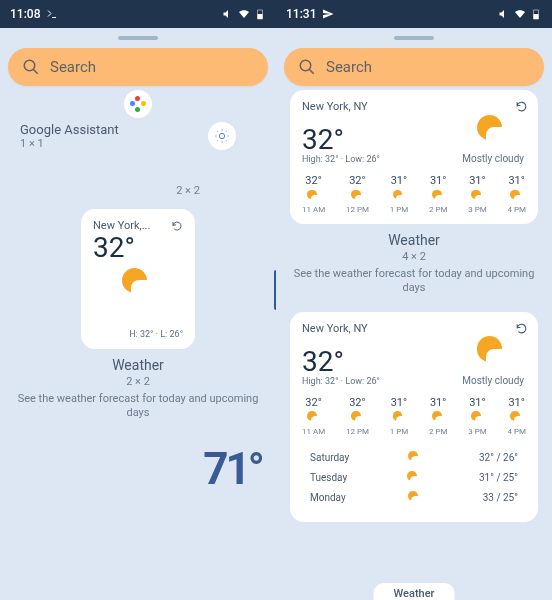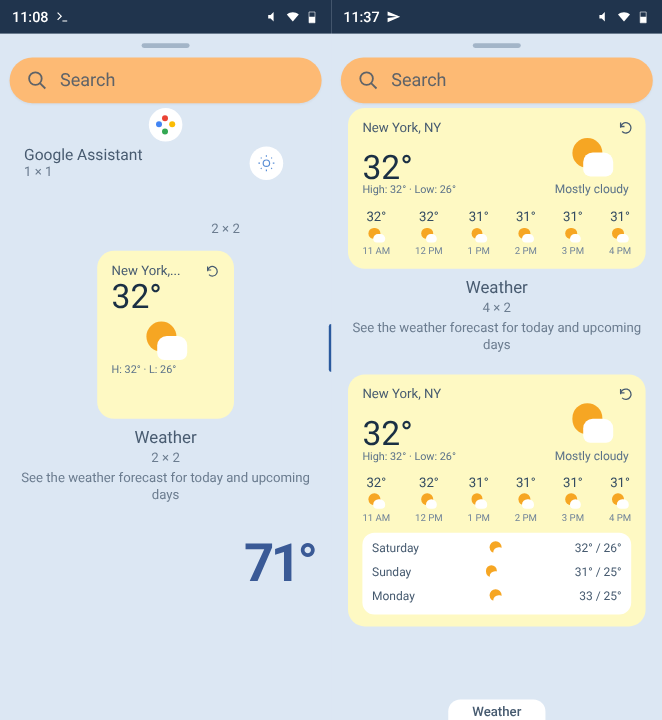--- a/index.html
+++ b/index.html
@@ -9,21 +9,21 @@
 .status-bar{height:28px;background:#20344d;color:#fff;display:flex;align-items:center;justify-content:space-between;padding:0 10px;font-size:12px;font-weight:500}
 .status-bar .icons{display:flex;gap:4px;align-items:center}
 .status-bar svg{width:12px;height:12px;fill:#fff}
 .handle{width:40px;height:4px;background:#a3b5c8;border-radius:2px;margin:8px auto}
 .search-pill{background:#fdba74;border-radius:22px;height:38px;margin:0 8px 10px 8px;display:flex;align-items:center;padding:0 14px;box-shadow:0 1px 2px rgba(0,0,0,.05)}
 .search-pill svg{width:18px;height:18px;stroke:#5f6368;fill:none;stroke-width:2}
 .search-pill span{margin-left:10px;color:#5f6368;font-size:15px}
 .scroll{position:absolute;top:90px;bottom:0;left:0;right:0;padding:0 14px}
 .label{color:#485b70;font-size:13px;text-align:center}
 .label.small{font-size:11px;color:#6b7c8f}
-.widget-card{background:#fef9c3;border-radius:14px;padding:10px 12px;position:relative}
+.widget-card{background:#ffffff;border-radius:14px;padding:10px 12px;position:relative}
 .widget-card .loc{font-size:11px;color:#475b70}
 .widget-card .temp{font-size:28px;font-weight:400;color:#1a2f44;line-height:1}
 .widget-card .sub{font-size:9px;color:#5b7289}
 .refresh-icon{position:absolute;top:10px;right:10px}
 .cond-text{font-size:10px;color:#5b7289;text-align:center}
 .hourly{display:flex;justify-content:space-between;margin-top:10px}
 .hour{display:flex;flex-direction:column;align-items:center;gap:2px}
 .hour .t{font-size:11px;color:#334b61}
 .hour .h{font-size:8px;color:#718499}
 .icon-sun-cloud{display:inline-block;position:relative;width:18px;height:18px}
@@ -115,36 +115,36 @@
         <span class="loc">New York,...</span>
         <svg class="refresh-icon" width="12" height="12" viewBox="0 0 24 24" style="position:static">
             <path d="M4 12a8 8 0 1 1 2.3 5.7M4 4v6h6" fill="none" stroke="#475b70" stroke-width="2"></path>
           </svg>
       </div>
       <div class="temp" style="margin-top:2px">32°</div>
       <div class="icon-sun-cloud lg" style="margin:4px auto 0 auto;display:block">
           <span class="sun"></span>
           <span class="cloud"></span>
         </div>
-      <div class="sub" style="text-align:left;margin-top:2px">H: 32° · L: 26°</div>
+      <div class="sub" style="text-align:right;margin-top:27px">H: 32° · L: 26°</div>
     </div>
 
     <div class="caption">Weather</div>
     <div class="caption-sub">2 × 2</div>
     <div class="desc">See the weather forecast for today and upcoming days</div>
 
     <div class="big-temp" style="margin-top:22px">71°</div>
   </div>
   <div class="side-indicator"></div>
 </div>
 
 <div class="phone" id="phone-right">
   <div class="status-bar">
     <div style="display:flex;align-items:center;gap:6px">
-      <span>11:37</span>
+      <span>11:31</span>
       <svg viewBox="0 0 24 24">
           <path d="M2 21l21-9L2 3v7l15 2-15 2z"></path>
         </svg>
     </div>
     <div class="icons">
       <svg viewBox="0 0 24 24">
           <path d="M3 9h4l5-5v16l-5-5H3zM16 8l6 8M22 8l-6 8"></path>
         </svg>
       <svg viewBox="0 0 24 24">
           <path d="M12 20l10-12c-6-5-14-5-20 0z"></path>
@@ -305,21 +305,21 @@
       <div class="daily" id="daily2">
           <div class="day-row">
             <span>Saturday</span>
             <span class="icon-sun-cloud sm">
               <span class="sun"></span>
               <span class="cloud"></span>
             </span>
             <span>32° / 26°</span>
           </div>
           <div class="day-row">
-            <span>Sunday</span>
+            <span>Tuesday</span>
             <span class="icon-sun-cloud sm">
               <span class="sun"></span>
               <span class="cloud"></span>
             </span>
             <span>31° / 25°</span>
           </div>
           <div class="day-row">
             <span>Monday</span>
             <span class="icon-sun-cloud sm">
               <span class="sun"></span>

